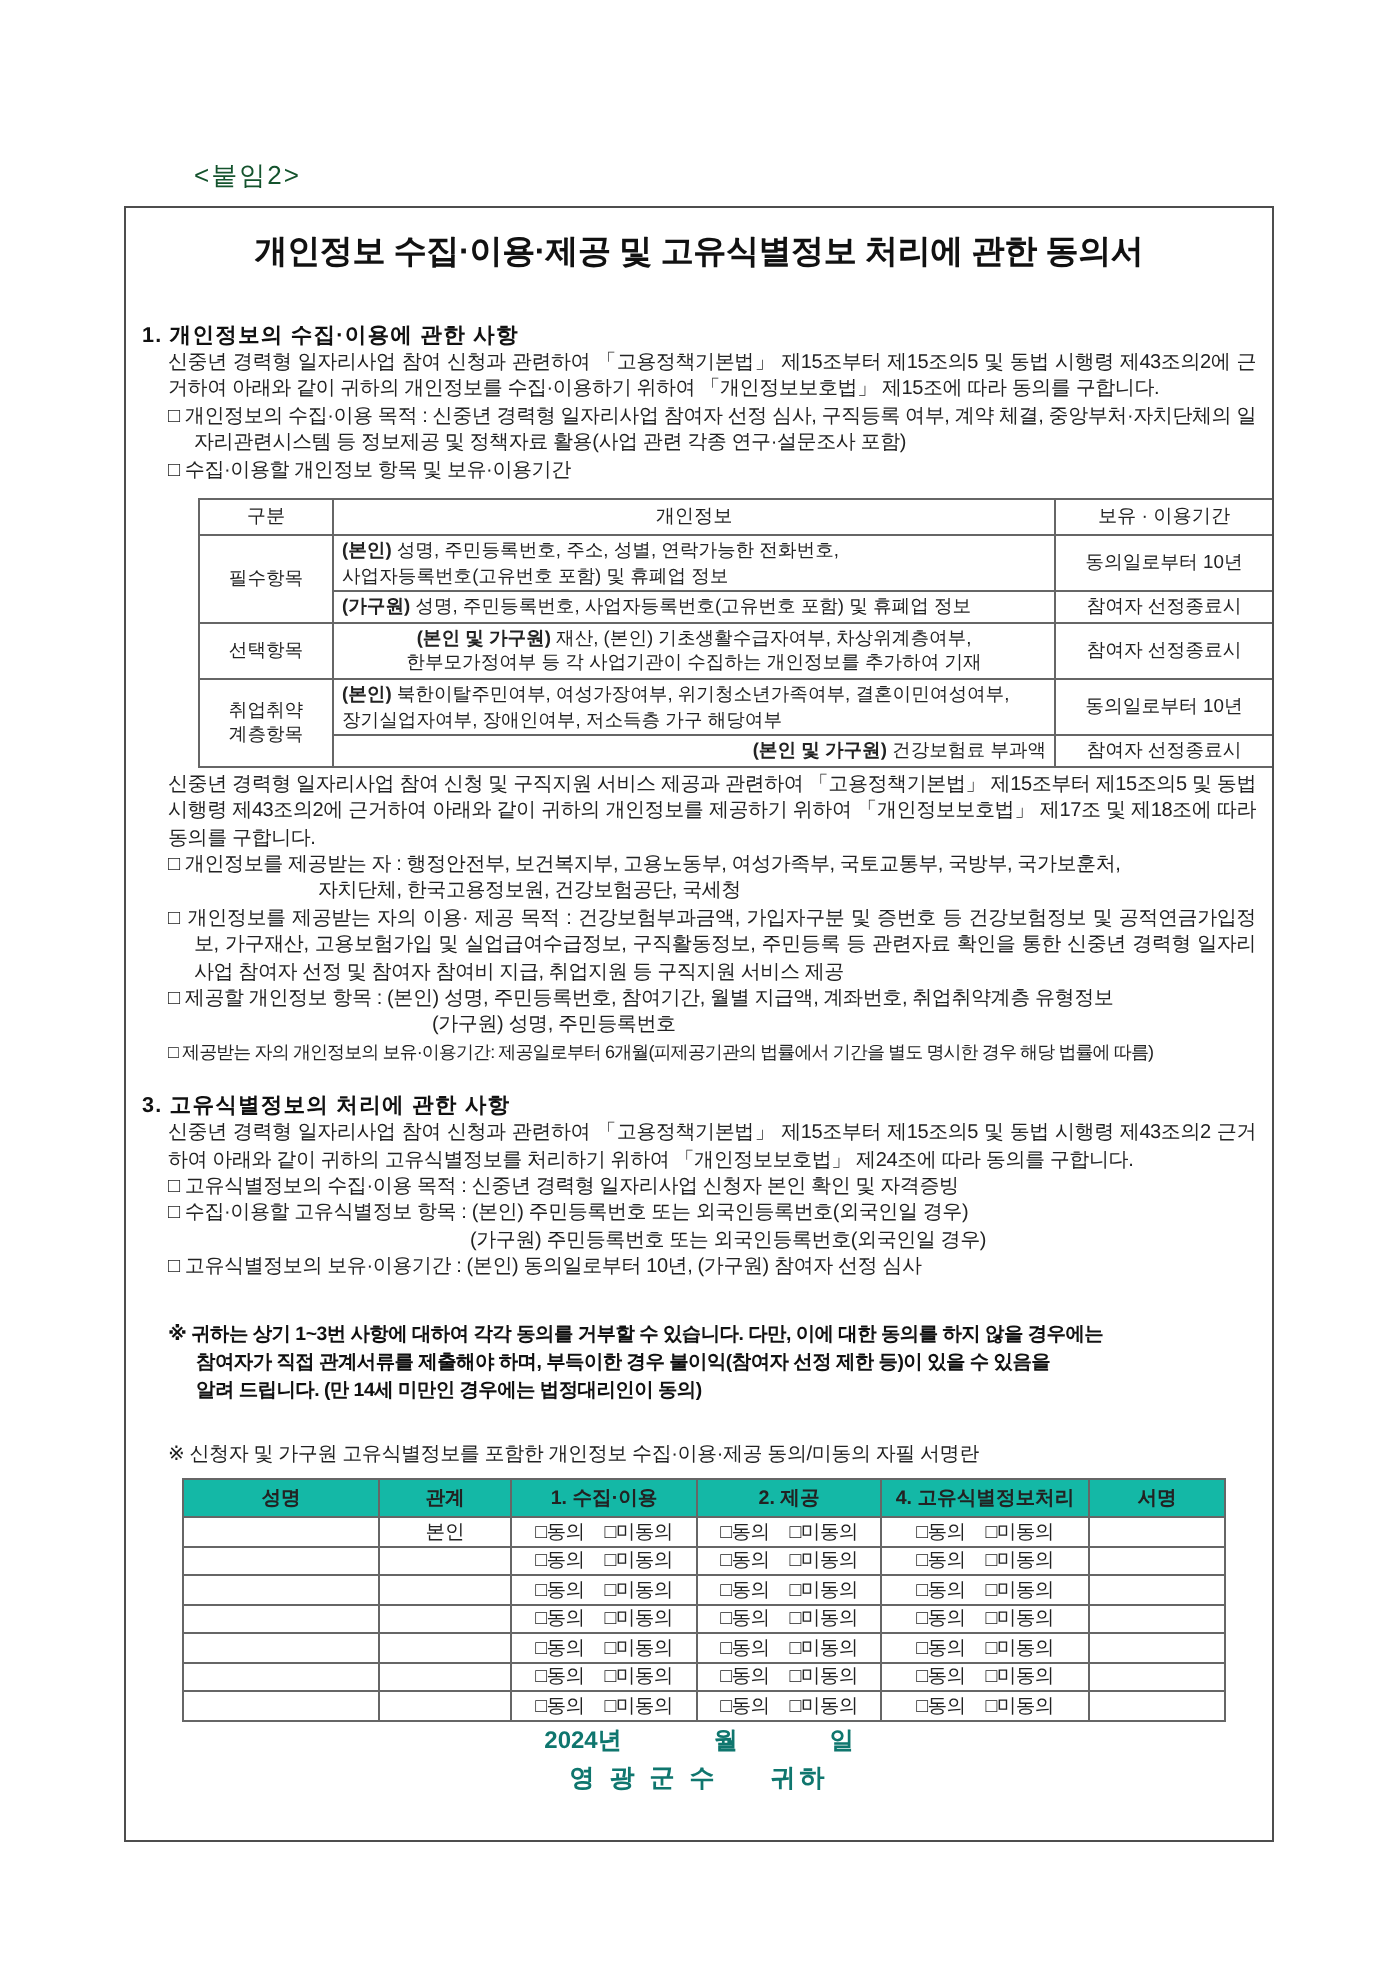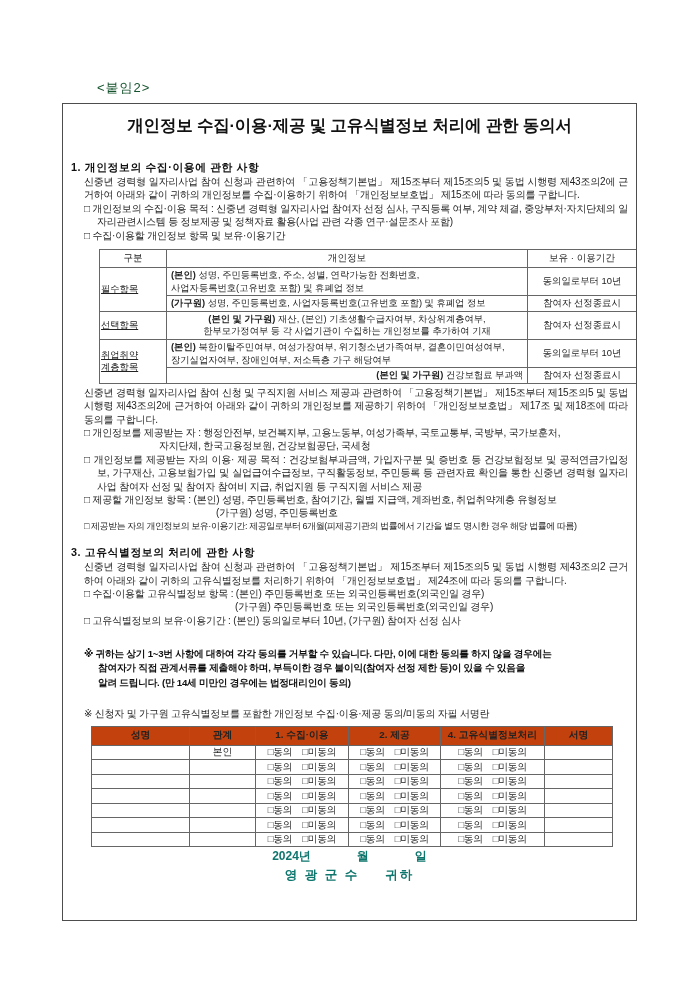--- a/index.html
+++ b/index.html
@@ -25,34 +25,34 @@
   .cont-b{ margin-left:145px; }
   .cont-c{ margin-left:164px; }
   .tightline { font-size:9px; letter-spacing:-0.45px; white-space:nowrap; text-align:left; }
 
   table { border-collapse:collapse; table-layout:fixed; }
   td,th { border:1px solid #666; font-weight:normal; }
 
   .t1 { width:537px; margin:7px 0 2px 28px; font-size:9.3px; }
   .t1 th { text-align:center; font-size:9.6px; padding:2px 1px; color:#222; }
   .t1 td { padding:1px 4px; line-height:12.6px; vertical-align:middle; color:#222; }
-  .t1 .cat { white-space:pre-line; padding:1px 1px;text-decoration:underline; }
+  .t1 .cat { text-align:center; white-space:pre-line; padding:1px 1px; }
   .t1 .info span { white-space:pre-line; }
   .t1 .info.al-l { text-align:left; }
   .t1 .info.al-c { text-align:center; }
   .t1 .info.al-r { text-align:right; }
   .t1 .per { text-align:center; white-space:nowrap; font-size:9.4px; }
 
   .notice { margin:20px 0 0 13px; padding-left:14px; text-indent:-14px; font-weight:bold;
             font-size:9.7px; line-height:14.2px; letter-spacing:-0.25px; color:#111; white-space:pre-line; }
 
   .sig-caption { margin:17px 0 0 13px; font-size:10px; letter-spacing:-0.2px; }
 
   .t2 { width:521px; margin:5px 0 0 20px; font-size:9.8px; }
-  .t2 thead th { background:#c2410c; font-weight:bold; text-align:center; padding:2.5px 0; font-size:9.8px; }
+  .t2 thead th { background:#14b8a6; font-weight:bold; text-align:center; padding:2.5px 0; font-size:9.8px; }
   .t2 td { height:14.5px; padding:0 2px; text-align:center; color:#222; }
   .t2 .c-consent { white-space:nowrap; }
   .t2 .cb { display:inline-block; margin:0 5px; letter-spacing:-0.3px; }
 
   .footer { margin-top:1px; text-align:center; font-weight:bold; color:#0f766e; }
   .date-row { display:flex; justify-content:center; gap:46px; font-size:12px; }
   .addr-row { display:flex; justify-content:center; gap:26px; font-size:12.5px; margin-top:2px; letter-spacing:2px; }
 </style>
 </head>
 <body>
@@ -122,20 +122,21 @@
       <div class="cont cont-a">자치단체, 한국고용정보원, 건강보험공단, 국세청</div>
       <div class="bullet">□ 개인정보를 제공받는 자의 이용· 제공 목적 : 건강보험부과금액, 가입자구분 및 증번호 등 건강보험정보 및 공적연금가입정보, 가구재산, 고용보험가입 및 실업급여수급정보, 구직활동정보, 주민등록 등 관련자료 확인을 통한 신중년 경력형 일자리사업 참여자 선정 및 참여자 참여비 지급, 취업지원 등 구직지원 서비스 제공</div>
       <div class="bullet">□ 제공할 개인정보 항목 : (본인) 성명, 주민등록번호, 참여기간, 월별 지급액, 계좌번호, 취업취약계층 유형정보</div>
       <div class="cont cont-b">(가구원) 성명, 주민등록번호</div>
       <div class="bullet tightline">□ 제공받는 자의 개인정보의 보유·이용기간: 제공일로부터 6개월(피제공기관의 법률에서 기간을 별도 명시한 경우 해당 법률에 따름)</div>
     </div>
 
     <div>
       <div class="sec-h" style="margin-top:13px;">3. 고유식별정보의 처리에 관한 사항</div>
       <div class="para">신중년 경력형 일자리사업 참여 신청과 관련하여 「고용정책기본법」 제15조부터 제15조의5 및 동법 시행령 제43조의2 근거하여 아래와 같이 귀하의 고유식별정보를 처리하기 위하여 「개인정보보호법」 제24조에 따라 동의를 구합니다.</div>
+      <div class="bullet">□ 고유식별정보의 수집·이용 목적 : 신중년 경력형 일자리사업 신청자 본인 확인 및 자격증빙</div>
       <div class="bullet">□ 수집·이용할 고유식별정보 항목 : (본인) 주민등록번호 또는 외국인등록번호(외국인일 경우)</div>
       <div class="cont cont-c">(가구원) 주민등록번호 또는 외국인등록번호(외국인일 경우)</div>
       <div class="bullet">□ 고유식별정보의 보유·이용기간 : (본인) 동의일로부터 10년, (가구원) 참여자 선정 심사</div>
     </div>
 
     <div class="notice">※ 귀하는 상기 1~3번 사항에 대하여 각각 동의를 거부할 수 있습니다. 다만, 이에 대한 동의를 하지 않을 경우에는
 참여자가 직접 관계서류를 제출해야 하며, 부득이한 경우 불이익(참여자 선정 제한 등)이 있을 수 있음을
 알려 드립니다. (만 14세 미만인 경우에는 법정대리인이 동의)</div>
 
     <div class="sig-caption">※ 신청자 및 가구원 고유식별정보를 포함한 개인정보 수집·이용·제공 동의/미동의 자필 서명란</div>

